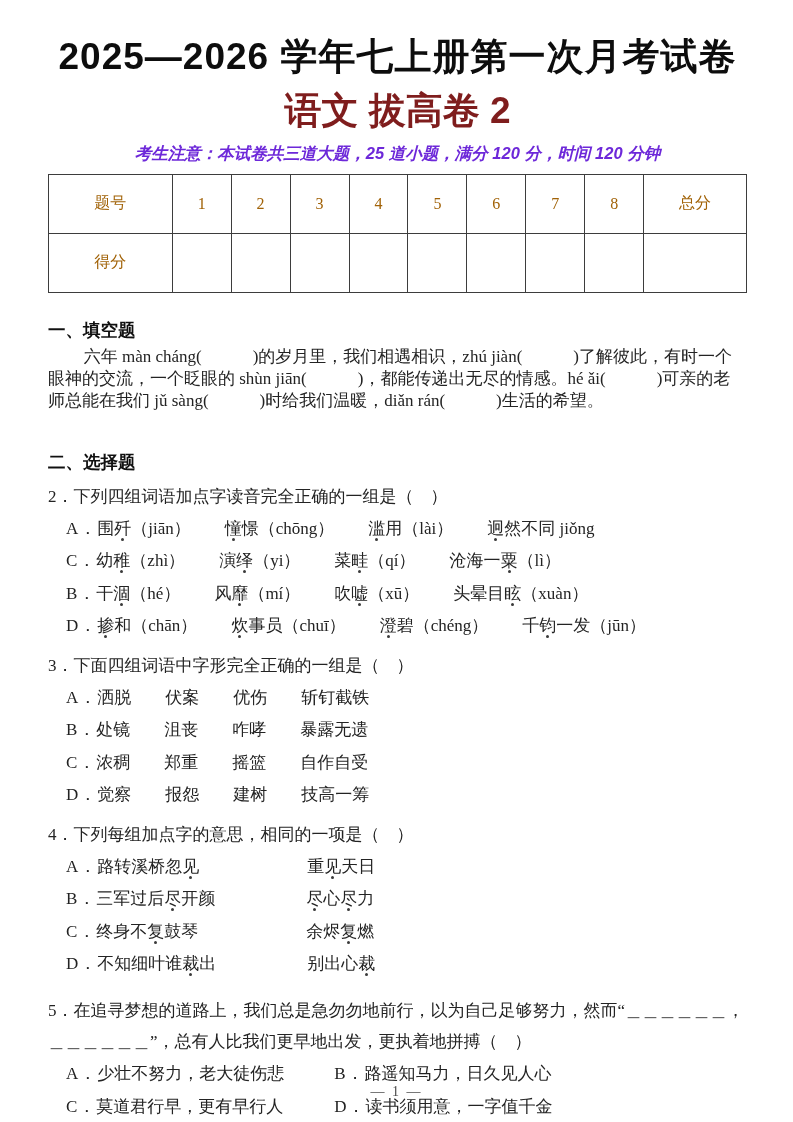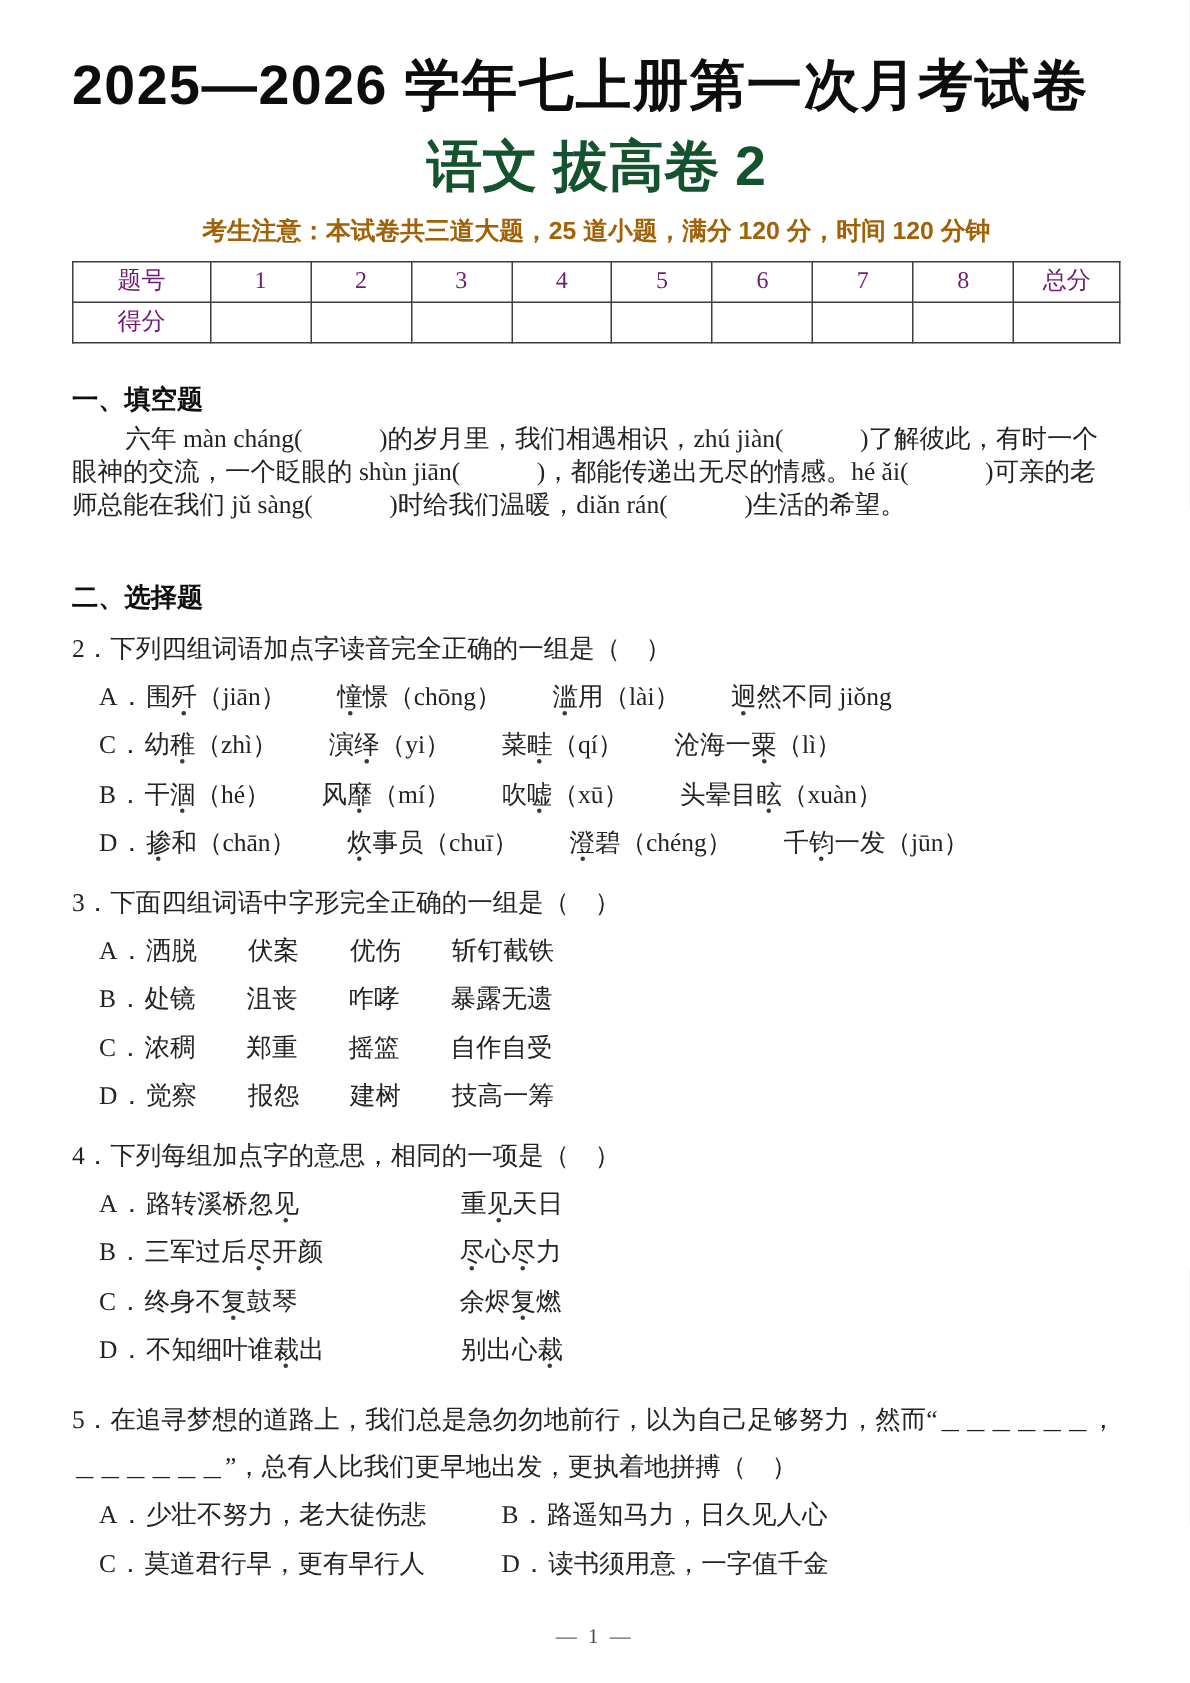--- a/index.html
+++ b/index.html
@@ -6,38 +6,38 @@
   .page {
     width:793px; height:1122px; margin:0 auto; background:#ffffff;
     box-sizing:border-box; position:relative;
     padding:30px 46px 0 48px;
     font-family:"Liberation Serif","DejaVu Serif",serif;
     font-size:17px; color:#232323; overflow:hidden;
   }
   .title {
     font-family:"Liberation Sans","DejaVu Sans",sans-serif;
     font-weight:900; font-size:37px; line-height:1.22;
-    text-align:left; color:#0d0d0d; margin:4px 0 0; letter-spacing:1px;
+    text-align:center; color:#0d0d0d; margin:4px 0 0; letter-spacing:1px;
   }
   .subtitle {
     font-family:"Liberation Sans","DejaVu Sans",sans-serif;
     font-weight:900; font-size:37px; line-height:1.2;
-    text-align:center; color:#14532d; margin:10px 0 0;
+    text-align:center; color:#7f1d1d; margin:10px 0 0;
   }
   .notice {
     text-align:center; font-weight:bold; font-size:16.5px;
     font-family:"Liberation Sans","DejaVu Sans",sans-serif;
-    color:#a16207; margin:9px 0 0;
+    color:#6d28d9; margin:9px 0 0;font-style:italic;
   }
   table.score-table {
     width:100%; border-collapse:collapse; table-layout:fixed; margin-top:9px;
   }
   table.score-table td {
     border:1.5px solid #3d3d3d; height:26px; text-align:center;
-    font-size:16px; color:#701a75; padding:0; overflow:hidden;
+    font-size:16px; color:#a16207; padding:16px; overflow:hidden;
   }
   td.col-first { width:13%; }
   td.col-last  { width:10%; }
   .section-heading {
     font-family:"Liberation Sans","DejaVu Sans",sans-serif;
     font-weight:bold; font-size:17.5px; color:#101010; margin-top:25px;
   }
   .section-heading.sec2 { margin-top:38px; }
   .stem { margin-top:9px; line-height:28px; }
   .q1-para { margin-top:4px; line-height:22px; text-indent:2.1em; }

